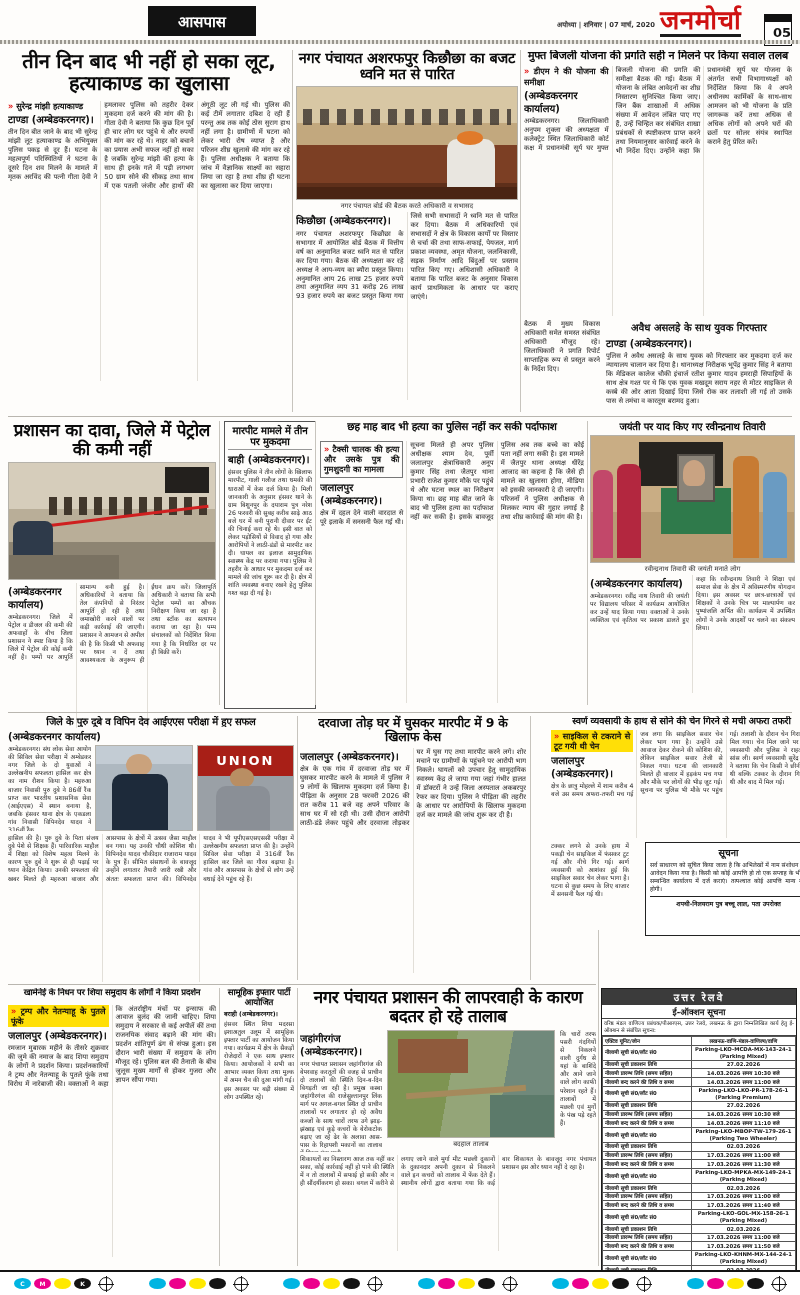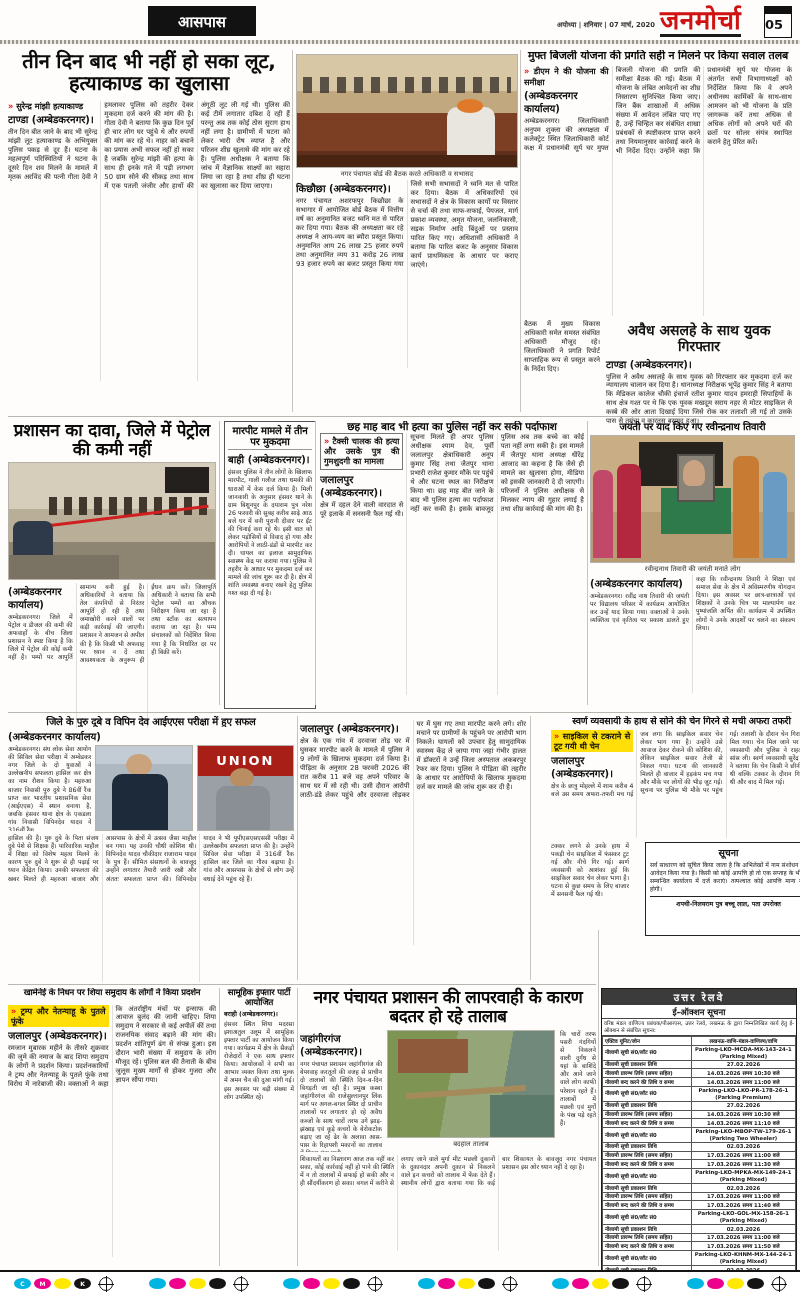--- a/index.html
+++ b/index.html
@@ -5,38 +5,38 @@
 <style>
   html,body{margin:0;padding:0;background:#d8d8d4;}
   .page{position:relative;width:800px;height:1295px;margin:0 auto;background:#fefdfb;
         font-family:"DejaVu Sans","Liberation Sans",sans-serif;overflow:hidden;color:#141414;}
   .blk{position:absolute;}
   .vr{position:absolute;width:1px;background:#c7c4bd;}
   .hr{position:absolute;height:1px;background:#b9b6af;}
   
   .flagbox{display:flex;align-items:center;justify-content:center;color:#fff;font-weight:bold;}
   .masthead{font-weight:bold;letter-spacing:0.5px;line-height:1;border-bottom:3px solid #1a1a1a;padding-bottom:1px;}
-  .pagebox{border:1.5px solid #111;text-align:left;font-weight:bold;background:#fff;}
+  .pagebox{border:1.5px solid #111;text-align:right;font-weight:bold;background:#fff;margin-top:8px;}
   .pagebox .tab{height:7px;background:#111;}
   .hatch{position:absolute;left:0;right:0;height:4px;
          background:repeating-linear-gradient(90deg,#9a978f 0 2px,#e8e6df 2px 4px);}
   
   .hl{font-weight:bold;color:#0b0b0b;text-align:center;line-height:1.12;letter-spacing:-0.2px;}
   .nw{white-space:nowrap;overflow:hidden;}
   
   .bt{font-size:6.8px;line-height:1.32;text-align:justify;color:#1d1d1d;overflow:hidden;}
   .bt-s{font-size:6.2px;line-height:1.3;text-align:justify;color:#1d1d1d;overflow:hidden;}
   .cols2{column-count:2;column-gap:7px;column-rule:1px solid #e2dfd8;}
   .cols3{column-count:3;column-gap:7px;column-rule:1px solid #e2dfd8;}
   .date{font-weight:bold;font-size:10px;margin:2px 0;color:#111;}
   .kick{font-weight:bold;font-size:8.2px;line-height:1.25;margin-bottom:2px;color:#111;}
   .kick .mk{color:#e01212;}
   .kick-box{border:1px solid #777;padding:2px 3px;margin-bottom:3px;}
   .kick-yel{background:#ffdf07;padding:1px 3px;margin-bottom:2px;}
-  .subhead{font-weight:bold;text-align:center;font-size:14px;line-height:1.15;margin:2px 0;}
+  .subhead{font-weight:bold;text-align:center;font-size:10px;line-height:1.15;margin:2px 0;}
   .boxart{border:1px solid #555;padding:3px;}
   
   .photo{position:relative;overflow:hidden;border:1px solid #b5b2aa;}
   .cap{font-size:6.8px;text-align:center;color:#333;padding:1px 0 0 0;}
   .shape{position:absolute;}
   
   .notice{border:1.5px solid #222;padding:3px 4px;background:#fff;}
   .notice .ntitle{text-align:center;font-weight:bold;font-size:9.5px;margin-bottom:2px;}
   .notice .nbody{font-size:6px;line-height:1.35;text-align:justify;}
   .notice .oath{border-top:1px solid #222;margin-top:3px;padding-top:2px;text-align:center;font-weight:bold;font-size:6.3px;}
@@ -77,20 +77,21 @@
   <div class="blk" style="left:8px;top:50px;width:282px;height:364px;">
     <div class="hl" style="font-size:20px;">तीन दिन बाद भी नहीं हो सका लूट, हत्याकाण्ड का खुलासा</div>
     <div class="cols3 bt" style="margin-top:6px;height:280px;">
       <div class="kick"><span class="mk">» </span><span>सुरेन्द्र मांझी हत्याकाण्ड</span></div>
       <div class="date">टाण्डा (अम्बेडकरनगर)।</div>
       <div>तीन दिन बीत जाने के बाद भी सुरेन्द्र मांझी लूट हत्याकाण्ड के अभियुक्त पुलिस पकड़ से दूर हैं। घटना के महत्वपूर्ण परिस्थितियों ने घटना के दूसरे दिन शव मिलने के मामले में मृतक अरविंद की पत्नी गीता देवी ने हमलावर पुलिस को तहरीर देकर मुकदमा दर्ज करने की मांग की है। गीता देवी ने बताया कि कुछ दिन पूर्व ही चार लोग घर पहुंचे थे और रुपयों की मांग कर रहे थे। नाहर को बचाने का प्रयास अभी सफल नहीं हो सका है जबकि सुरेन्द्र मांझी की हत्या के साथ ही इनके गले में पड़ी लगभग 50 ग्राम सोने की सीकड़ तथा साथ में एक पतली जंजीर और हाथों की अंगूठी लूट ली गई थी। पुलिस की कई टीमें लगातार दबिश दे रही हैं परन्तु अब तक कोई ठोस सुराग हाथ नहीं लगा है। ग्रामीणों में घटना को लेकर भारी रोष व्याप्त है और परिजन शीघ्र खुलासे की मांग कर रहे हैं। पुलिस अधीक्षक ने बताया कि जांच में वैज्ञानिक साक्ष्यों का सहारा लिया जा रहा है तथा शीघ्र ही घटना का खुलासा कर दिया जाएगा।</div>
     </div>
   </div>
 
   <div class="blk" style="left:296px;top:50px;width:222px;height:364px;">
+    <div class="hl" style="font-size:14.5px;">नगर पंचायत अशरफपुर किछौछा का बजट ध्वनि मत से पारित</div>
     <div class="photo" style="margin-top:4px;height:112px;background:linear-gradient(180deg,#d8c7a4 0 32%,#c2a87e 32% 52%,#7c3f24 52% 86%,#5e2f1a 86%);">
       <div class="shape" style="left:6px;top:22px;width:208px;height:16px;background:repeating-linear-gradient(90deg,#3a332e 0 9px,transparent 9px 17px);opacity:.8;"></div>
       <div class="shape" style="left:150px;top:52px;width:48px;height:58px;background:#e9e6e0;border-radius:10px 10px 0 0;"></div>
       <div class="shape" style="left:160px;top:44px;width:26px;height:14px;background:#e07a2a;border-radius:50%;"></div>
       <div class="shape" style="left:0;bottom:0;width:100%;height:12px;background:#4a2413;"></div>
     </div>
     <div class="cap">नगर पंचायत बोर्ड की बैठक करते अधिकारी व सभासद</div>
     <div class="cols2 bt" style="margin-top:2px;height:188px;">
       <div class="date">किछौछा (अम्बेडकरनगर)।</div>
       <div>नगर पंचायत अशरफपुर किछौछा के सभागार में आयोजित बोर्ड बैठक में वित्तीय वर्ष का अनुमानित बजट ध्वनि मत से पारित कर दिया गया। बैठक की अध्यक्षता कर रहे अध्यक्ष ने आय-व्यय का ब्यौरा प्रस्तुत किया। अनुमानित आय 26 लाख 25 हजार रुपये तथा अनुमानित व्यय 31 करोड़ 26 लाख 93 हजार रुपये का बजट प्रस्तुत किया गया जिसे सभी सभासदों ने ध्वनि मत से पारित कर दिया। बैठक में अधिकारियों एवं सभासदों ने क्षेत्र के विकास कार्यों पर विस्तार से चर्चा की तथा साफ-सफाई, पेयजल, मार्ग प्रकाश व्यवस्था, अमृत योजना, जलनिकासी, सड़क निर्माण आदि बिंदुओं पर प्रस्ताव पारित किए गए। अधिशासी अधिकारी ने बताया कि पारित बजट के अनुसार विकास कार्य प्राथमिकता के आधार पर कराए जाएंगे।</div>
@@ -134,21 +135,21 @@
   </div>
 
   <div class="blk boxart" style="left:224px;top:421px;width:84px;height:280px;">
     <div class="hl" style="font-size:10px;border-bottom:1px solid #999;padding-bottom:2px;margin-bottom:2px;">मारपीट मामले में तीन पर मुकदमा</div>
     <div class="date">बाही (अम्बेडकरनगर)।</div>
     <div class="bt-s" style="height:228px;">हंसवर पुलिस ने तीन लोगों के खिलाफ मारपीट, गाली गलौज तथा धमकी की धाराओं में केस दर्ज किया है। मिली जानकारी के अनुसार हंसवर थाने के ग्राम बिशुनपुर के दयाराम पुत्र नरेश 26 फरवरी की सुबह करीब साढ़े आठ बजे घर में बनी पुरानी दीवार पर ईंट की चिनाई करा रहे थे। इसी बात को लेकर पड़ोसियों से विवाद हो गया और आरोपियों ने लाठी-डंडों से मारपीट कर दी। घायल का इलाज सामुदायिक स्वास्थ्य केंद्र पर कराया गया। पुलिस ने तहरीर के आधार पर मुकदमा दर्ज कर मामले की जांच शुरू कर दी है। क्षेत्र में शांति व्यवस्था बनाए रखने हेतु पुलिस गश्त बढ़ा दी गई है।</div>
   </div>
 
   <div class="blk" style="left:320px;top:421px;width:264px;height:288px;">
     <div class="hl nw" style="font-size:10.5px;">छह माह बाद भी हत्या का पुलिस नहीं कर सकी पर्दाफाश</div>
-    <div class="cols3 bt" style="margin-top:0;height:262px;">
+    <div class="cols3 bt" style="margin-top:8px;height:262px;">
       <div class="kick kick-box"><span class="mk">» </span><span>टैक्सी चालक की हत्या और उसके पुत्र की गुमशुदगी का मामला</span></div>
       <div class="date">जलालपुर (अम्बेडकरनगर)।</div>
       <div>क्षेत्र में दहल देने वाली वारदात से पूरे इलाके में सनसनी फैल गई थी। सूचना मिलते ही अपर पुलिस अधीक्षक श्याम देव, पूर्वी जलालपुर क्षेत्राधिकारी अनूप कुमार सिंह तथा जैतपुर थाना प्रभारी राजेश कुमार मौके पर पहुंचे थे और घटना स्थल का निरीक्षण किया था। छह माह बीत जाने के बाद भी पुलिस हत्या का पर्दाफाश नहीं कर सकी है। इसके बावजूद पुलिस अब तक बच्चे का कोई पता नहीं लगा सकी है। इस मामले में जैतपुर थाना अध्यक्ष धीरेंद्र आजाद का कहना है कि जैसे ही मामले का खुलासा होगा, मीडिया को इसकी जानकारी दे दी जाएगी। परिजनों ने पुलिस अधीक्षक से मिलकर न्याय की गुहार लगाई है तथा शीघ्र कार्रवाई की मांग की है।</div>
     </div>
   </div>
 
   <div class="blk" style="left:590px;top:421px;width:205px;height:288px;">
     <div class="hl nw" style="font-size:10px;">जयंती पर याद किए गए रवीन्द्रनाथ तिवारी</div>
     <div class="photo" style="margin-top:3px;height:126px;background:linear-gradient(180deg,#c9ad84 0 60%,#b89c74 60%);">
       <div class="shape" style="left:48px;top:6px;width:84px;height:44px;background:#26231f;"></div>
@@ -184,20 +185,21 @@
       <div class="photo" style="width:96px;background:#9aa0a6;">
         <div class="shape" style="left:0;top:0;width:100%;height:30px;background:#a81f17;color:#fff;font-weight:bold;font-size:13px;text-align:center;line-height:30px;letter-spacing:2px;">UNION</div>
         <div class="shape" style="left:32px;top:22px;width:24px;height:20px;background:#b98e63;border-radius:50%;"></div>
         <div class="shape" style="left:18px;top:40px;width:54px;height:46px;background:#8a8f96;border-radius:10px 10px 0 0;"></div>
       </div>
     </div>
     <div class="cols3 bt-s" style="margin-top:3px;height:148px;">हासिल की है। पुरु दुबे के पिता संजय दुबे पेशे से शिक्षक हैं। पारिवारिक माहौल में शिक्षा को विशेष महत्व मिलने के कारण पुरु दुबे ने शुरू से ही पढ़ाई पर ध्यान केंद्रित किया। उनकी सफलता की खबर मिलते ही महरुआ बाजार और आसपास के क्षेत्रों में उत्सव जैसा माहौल बन गया। यह उनकी चौथी कोशिश थी। विपिनदेव यादव चौकीदार राजाराम यादव के पुत्र हैं। सीमित संसाधनों के बावजूद उन्होंने लगातार तैयारी जारी रखी और अंततः सफलता प्राप्त की। विपिनदेव यादव ने भी यूपीएसएसएससी परीक्षा में उल्लेखनीय सफलता प्राप्त की है। उन्होंने सिविल सेवा परीक्षा में 316वीं रैंक हासिल कर जिले का गौरव बढ़ाया है। गांव और आसपास के क्षेत्रों से लोग उन्हें बधाई देने पहुंच रहे हैं।</div>
   </div>
 
   <div class="blk" style="left:300px;top:716px;width:226px;height:266px;">
+    <div class="hl" style="font-size:12.5px;">दरवाजा तोड़ घर में घुसकर मारपीट में 9 के खिलाफ केस</div>
     <div class="cols2 bt" style="margin-top:4px;height:225px;">
       <div class="date">जलालपुर (अम्बेडकरनगर)।</div>
       <div>क्षेत्र के एक गांव में दरवाजा तोड़ घर में घुसकर मारपीट करने के मामले में पुलिस ने 9 लोगों के खिलाफ मुकदमा दर्ज किया है। पीड़िता के अनुसार 28 फरवरी 2026 की रात करीब 11 बजे वह अपने परिवार के साथ घर में सो रही थी। उसी दौरान आरोपी लाठी-डंडे लेकर पहुंचे और दरवाजा तोड़कर घर में घुस गए तथा मारपीट करने लगे। शोर मचाने पर ग्रामीणों के पहुंचने पर आरोपी भाग निकले। घायलों को उपचार हेतु सामुदायिक स्वास्थ्य केंद्र ले जाया गया जहां गंभीर हालत में डॉक्टरों ने उन्हें जिला अस्पताल अकबरपुर रेफर कर दिया। पुलिस ने पीड़िता की तहरीर के आधार पर आरोपियों के खिलाफ मुकदमा दर्ज कर मामले की जांच शुरू कर दी है।</div>
     </div>
   </div>
 
   <div class="blk" style="left:551px;top:716px;width:261px;height:266px;">
     <div class="hl nw" style="font-size:9.5px;">स्वर्ण व्यवसायी के हाथ से सोने की चेन गिरने से मची अफरा तफरी</div>
     <div class="cols3 bt-s" style="margin-top:3px;height:108px;">
       <div class="kick kick-yel"><span class="mk">» </span><span>साइकिल से टकराने से टूट गयी थी चेन</span></div>

